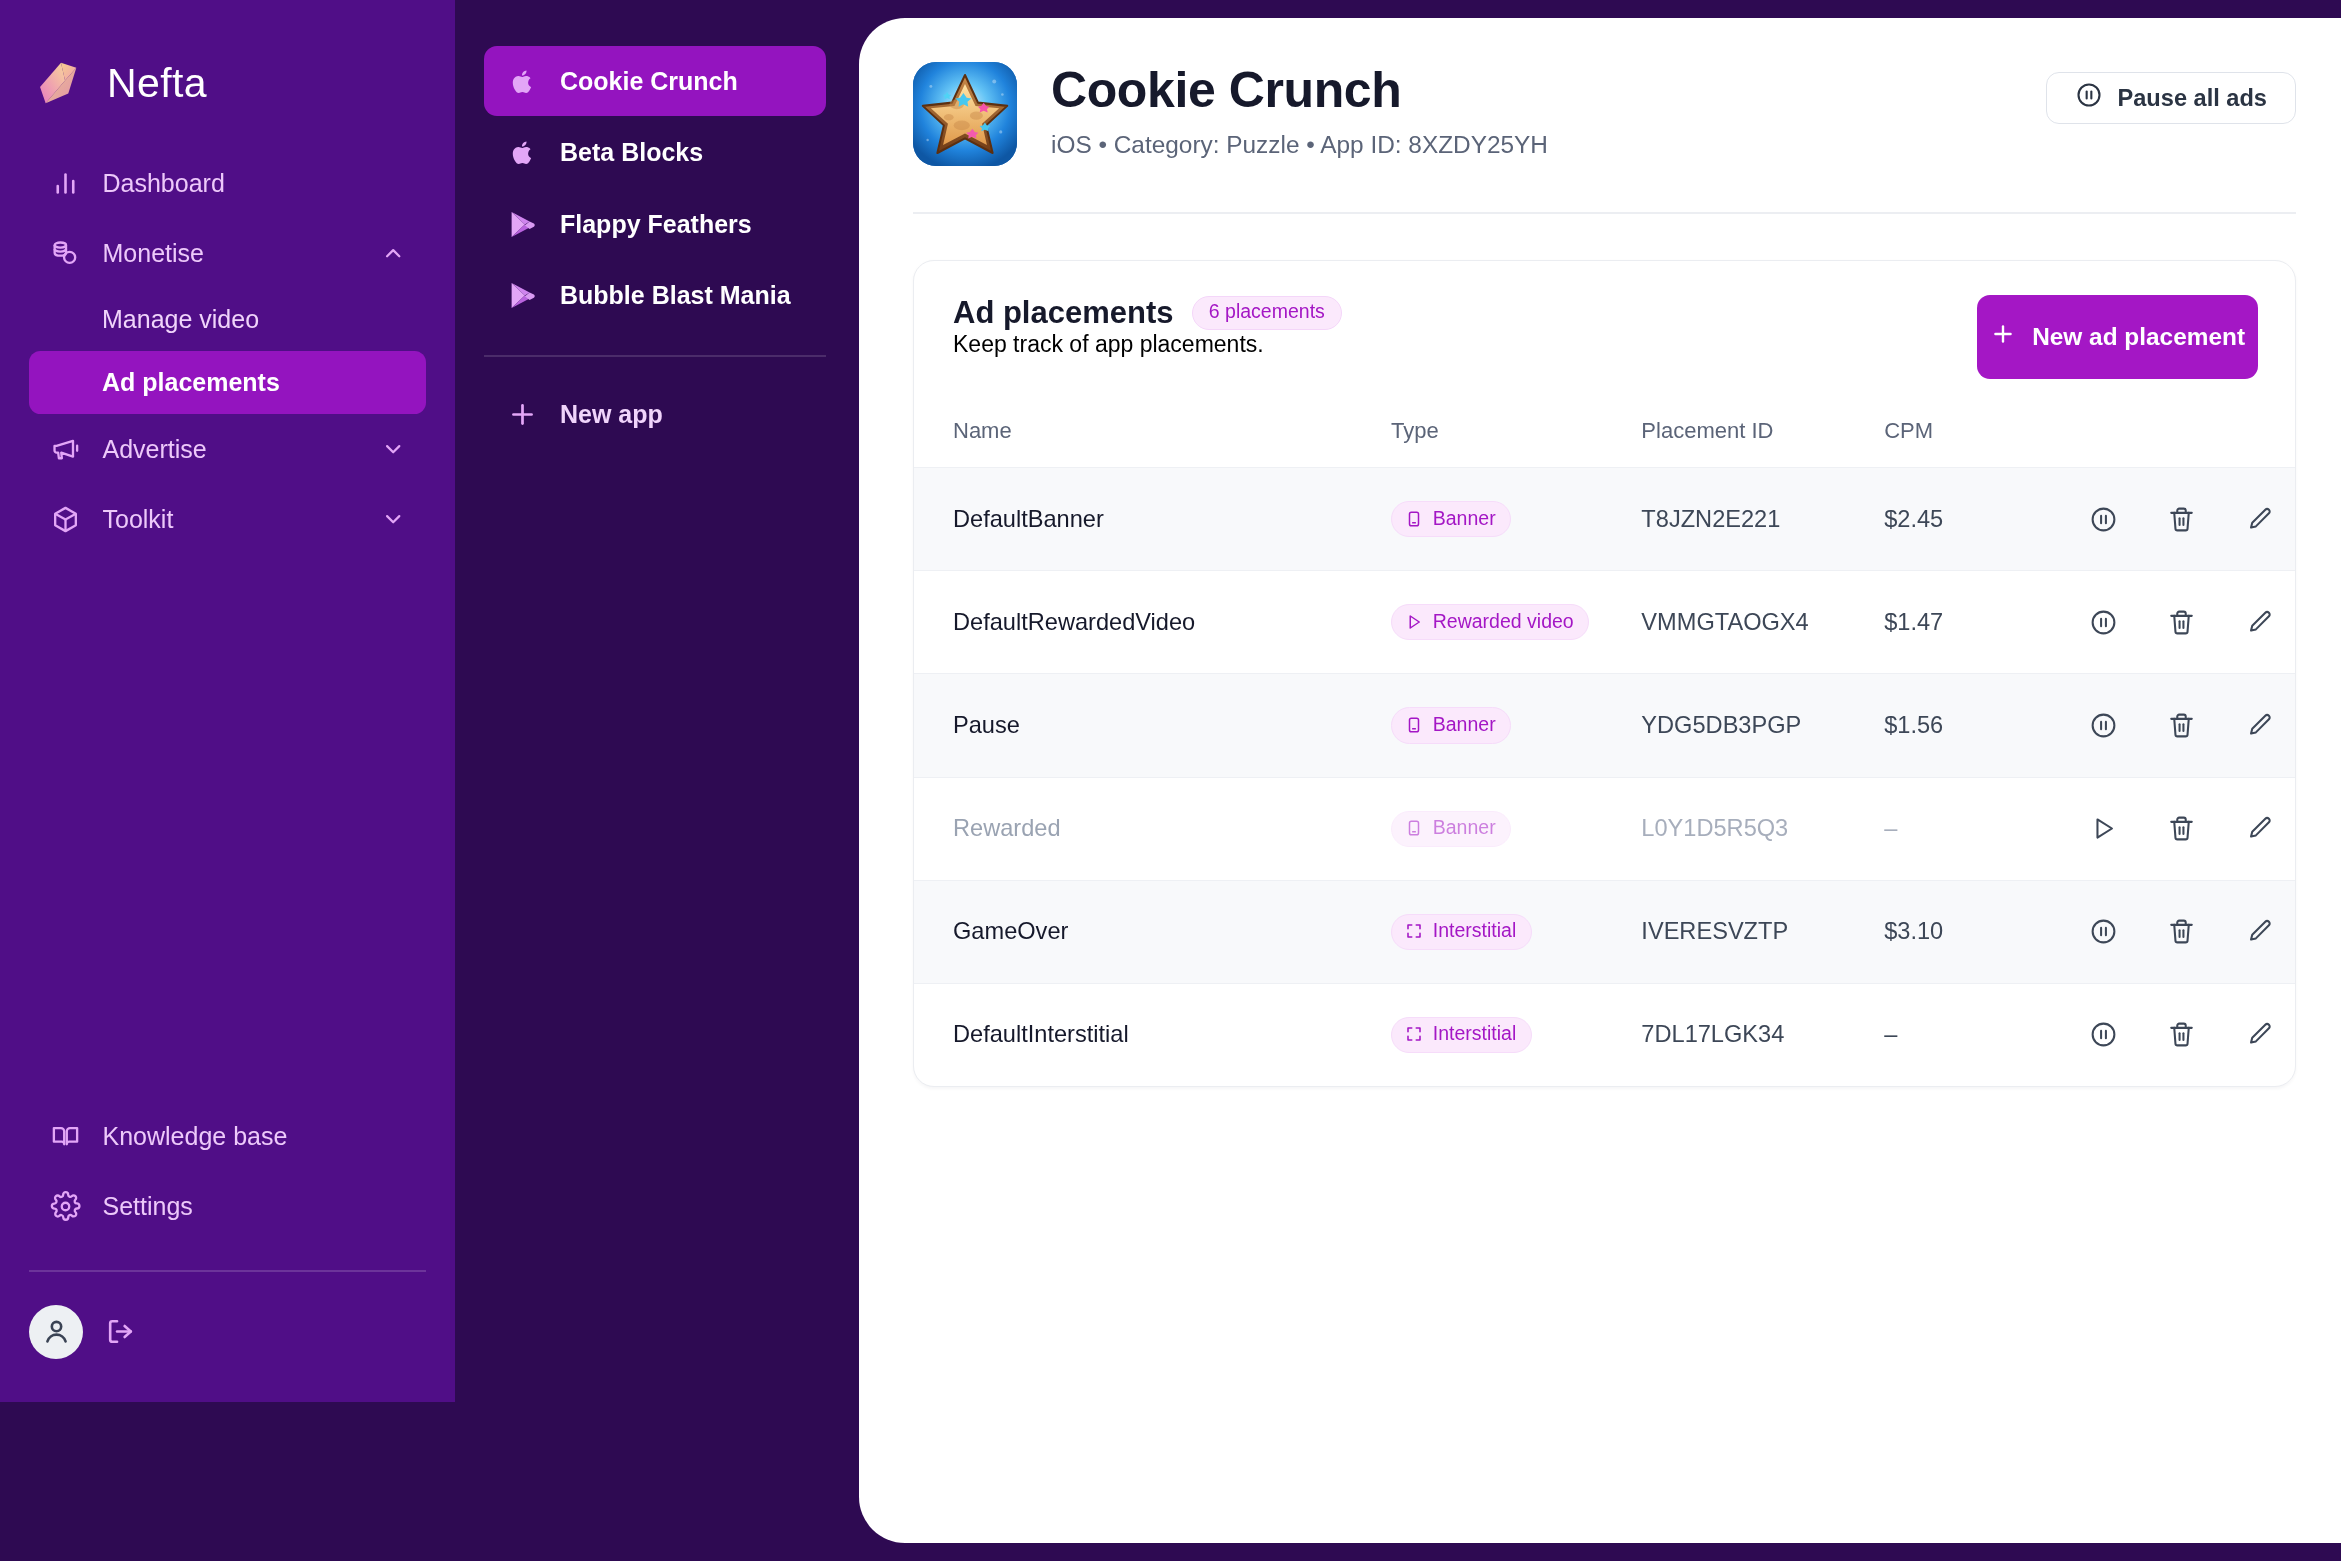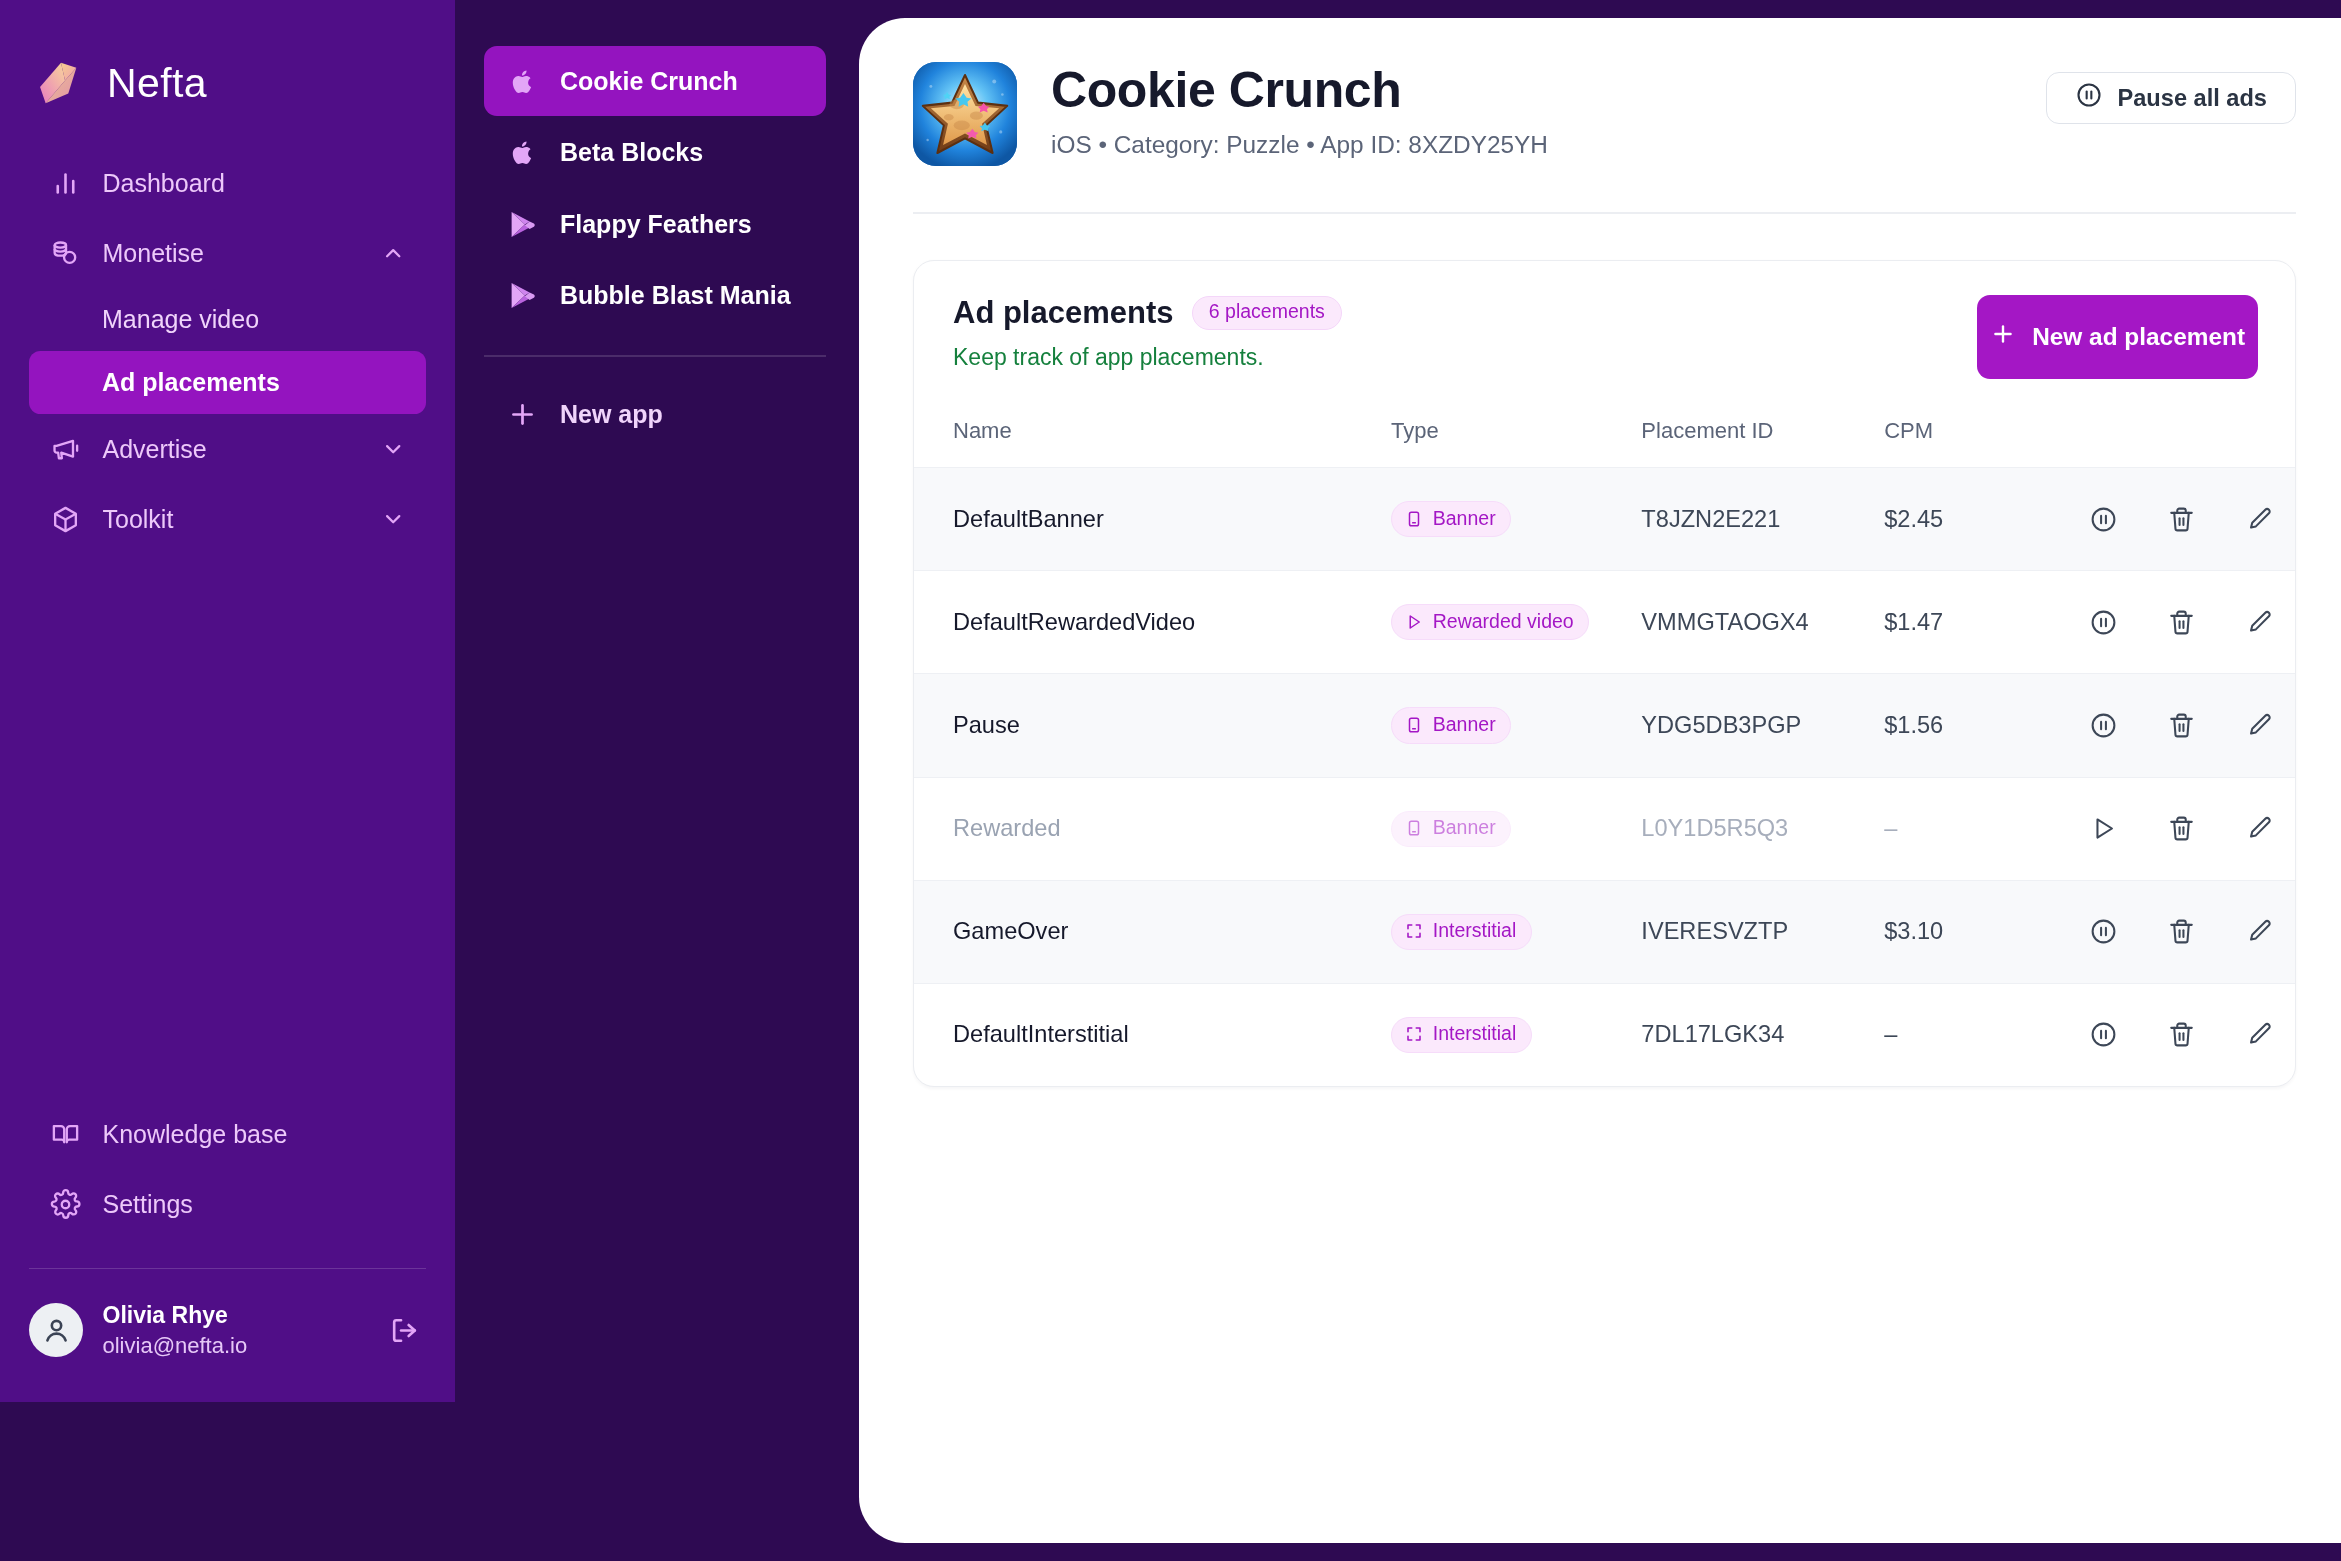--- a/index.html
+++ b/index.html
@@ -154,21 +154,21 @@
   .card-title-row { display: flex; align-items: center; gap: 18px; }
   .card-title { font-size: 31px; font-weight: 700; color: #16192B; }
   .badge-count {
     background: #FBE9FC; color: #A417C5;
     border: 1.6px solid #F4D6F9;
     border-radius: 812px;
     font-size: 19.5px; font-weight: 500;
     padding: 5.7px 16.3px 7.3px 16.3px;
     line-height: 1;
   }
-  .card-sub { font-size: 23px; color: #15803d; margin-top: 13px; }
+  .card-sub { font-size: 23px; color: #000000; }
   .card-head-right { margin-left: auto; }
   .btn-primary {
     display: inline-flex; align-items: center; gap: 16.3px;
     height: 84px; padding: 0 13px;
     background: #A417C5; color: #ffffff;
     border: none; border-radius: 13px;
     font-size: 24.4px; font-weight: 700; cursor: pointer;
     font-family: "Liberation Sans", sans-serif;
   }
 
@@ -334,24 +334,20 @@
       </div>
 
       <div class="divider-h"></div>
 
       <div class="user-row">
         <span class="avatar">
           <svg width="33" height="33" viewBox="0 0 24 24" fill="none" stroke="#3A4354" stroke-width="1.9" stroke-linecap="round">
             <circle cx="12" cy="8.4" r="3.4"></circle>
             <path d="M5.4 19.2a6.9 6.9 0 0 1 13.2 0"></path>
           </svg>
-        </span>
-        <span class="user-meta">
-          <span class="user-name">Olivia Rhye</span>
-          <span class="user-email">olivia@nefta.io</span>
         </span>
         <span class="logout-btn">
           <svg width="33" height="33" viewBox="0 0 24 24" fill="none" stroke="#E3A6F7" stroke-width="1.9" stroke-linecap="round" stroke-linejoin="round">
             <path d="M9.5 4.5H6a1.5 1.5 0 0 0-1.5 1.5v12A1.5 1.5 0 0 0 6 19.5h3.5"></path>
             <polyline points="15 8 19.5 12 15 16"></polyline>
               <line x1="19.5" y1="12" x2="9.5" y2="12"></line>
           </svg>
         </span>
       </div>
     </div>

